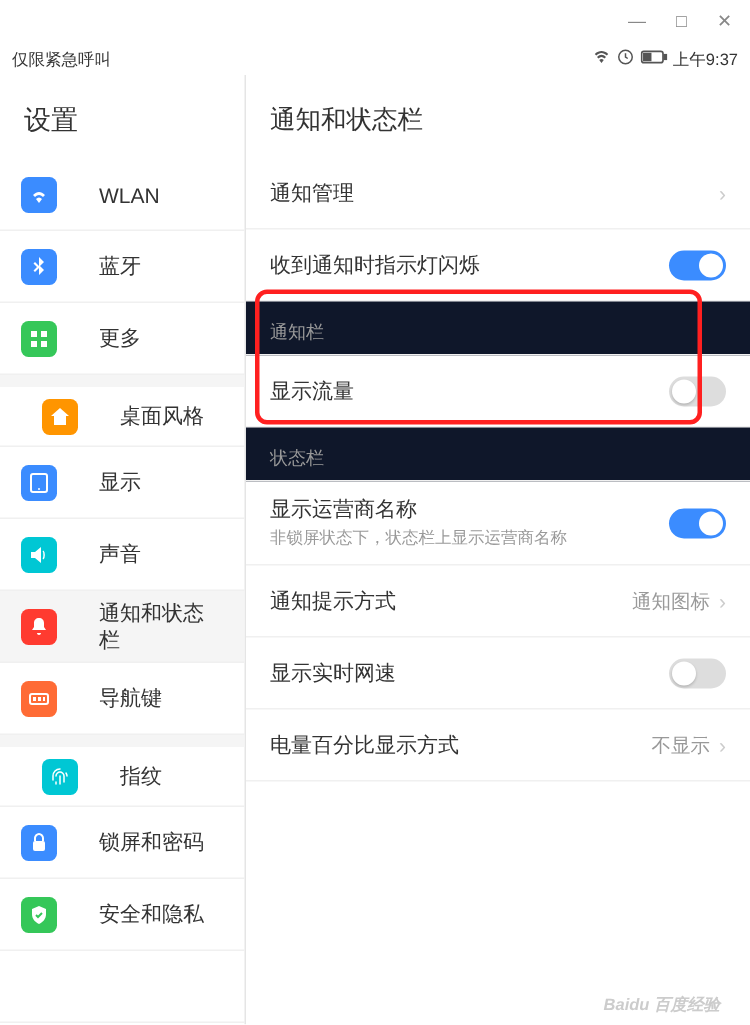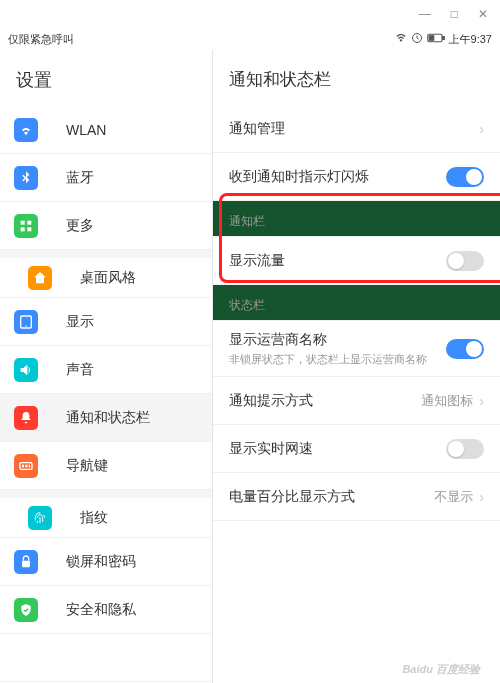--- a/index.html
+++ b/index.html
@@ -6,36 +6,36 @@
 body { width: 500px; height: 683px; background: #fff; overflow: hidden; position: relative; }
 
 .titlebar { height: 28px; display: flex; justify-content: flex-end; align-items: center; gap: 20px; padding-right: 12px; color: #888; }
 .titlebar span { font-size: 12px; cursor: default; }
 
 .statusbar { height: 22px; display: flex; align-items: center; padding: 0 8px; font-size: 11px; color: #333; }
 .statusbar-left { flex: 1; }
 .statusbar-right { display: flex; align-items: center; gap: 4px; }
 
 .content { display: flex; height: calc(683px - 50px); }
-.sidebar { width: 213px; border-right: 1px solid #e5e5e5; overflow-y: auto; }
+.sidebar { width: 164px; border-right: 1px solid #e5e5e5; overflow-y: auto; }
 .sidebar-title { font-size: 18px; padding: 18px 16px 14px; color: #333; }
 .sidebar-item { display: flex; align-items: center; height: 48px; padding: 0 14px; gap: 28px; border-bottom: 1px solid #f0f0f0; cursor: pointer; }
 .sidebar-item.section-gap { border-top: 8px solid #f5f5f5; padding-left: 28px; }
 .sidebar-item.active { background: #f5f5f5; }
 .sidebar-item-label { font-size: 14px; color: #333; }
 .icon-box { width: 24px; height: 24px; border-radius: 5px; display: flex; align-items: center; justify-content: center; flex-shrink: 0; }
 .icon-box svg { width: 16px; height: 16px; }
 
 .main { flex: 1; overflow-y: auto; position: relative; }
 .main-title { font-size: 17px; padding: 18px 16px 14px; color: #333; }
 .row { display: flex; align-items: center; min-height: 48px; padding: 10px 16px; border-bottom: 1px solid #f0f0f0; }
 .row-label { flex: 1; font-size: 14px; color: #333; }
 .row-sublabel { font-size: 11px; color: #999; margin-top: 3px; line-height: 1.3; }
 .row-value { font-size: 13px; color: #999; margin-right: 6px; }
-.section-header { font-size: 12px; color: #999; padding: 12px 16px 6px; background: #14532d; border-bottom: 1px solid #f0f0f0; }
+.section-header { font-size: 12px; color: #999; padding: 12px 16px 6px; background: #0f172a; border-bottom: 1px solid #f0f0f0; }
 .chevron { color: #ccc; font-size: 14px; }
 
 .toggle { width: 38px; height: 20px; border-radius: 10px; position: relative; }
 .toggle.on { background: #3b8cff; }
 .toggle.off { background: #ddd; }
 .toggle-knob { width: 16px; height: 16px; background: #fff; border-radius: 50%; position: absolute; top: 2px; }
 .toggle.on .toggle-knob { right: 2px; }
 .toggle.off .toggle-knob { left: 2px; box-shadow: 0 1px 2px rgba(0,0,0,0.2); }
 
 .highlight-box { position: absolute; border: 3px solid #ff2020; border-radius: 8px; pointer-events: none; }

